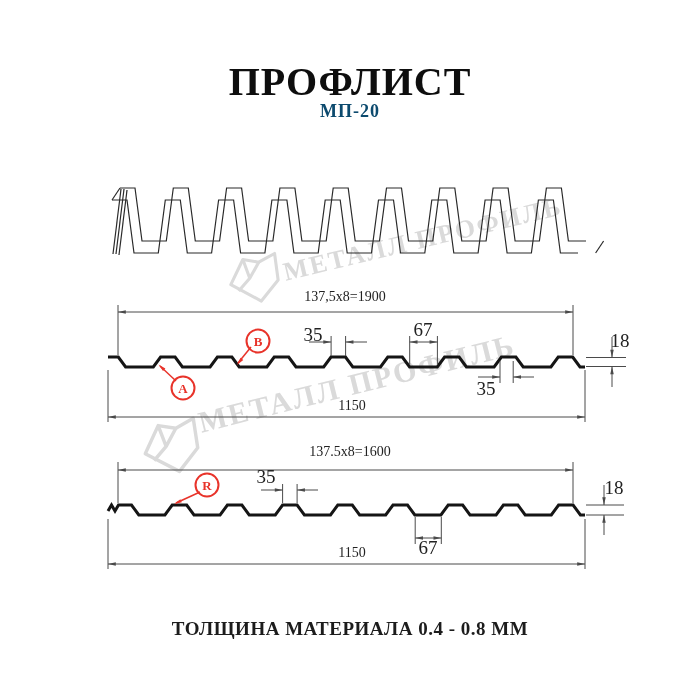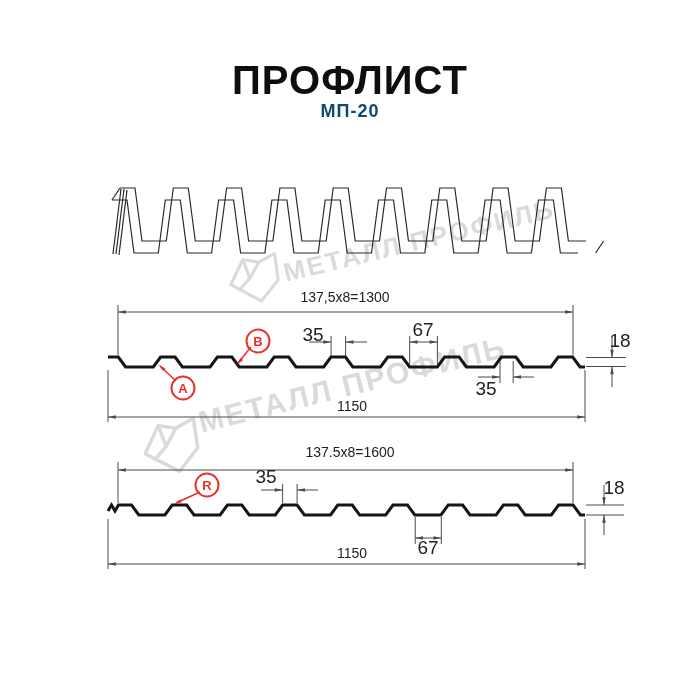--- a/index.html
+++ b/index.html
@@ -1,17 +1,17 @@
 <!DOCTYPE html>
 <html><head>
 <meta charset="utf-8">
 <style>
   html,body{margin:0;padding:0;background:#fff;}
   .page{position:relative;width:700px;height:700px;background:#ffffff;overflow:hidden;
-        font-family:Liberation Sans, sans-serif;border-radius:28px;}
+        font-family:Liberation Serif, serif;border-radius:28px;}
   .title{position:absolute;left:0;top:58px;width:700px;text-align:center;
          font-size:40px;font-weight:800;letter-spacing:1px;color:#0e0e0e;}
   .subtitle{position:absolute;left:0;top:101px;width:700px;text-align:center;
          font-size:18px;font-weight:700;letter-spacing:1px;color:#0c4a6e;}
   .footer{position:absolute;left:0;top:618px;width:700px;text-align:center;
          font-size:19px;font-weight:600;letter-spacing:.5px;color:#1c1c1c;}
   .wm{position:absolute;z-index:0;color:#dadada;font-weight:700;white-space:nowrap;
       transform-origin:left center;}
   .wm-text-a{left:284px;top:258px;font-size:26px;letter-spacing:2px;transform:rotate(-13.5deg);}
   .wm-text-b{left:199px;top:406px;font-size:30px;letter-spacing:2px;transform:rotate(-14deg);}
@@ -127,30 +127,31 @@
       <line x1="415.2" y1="93" x2="441.3" y2="93" stroke="#4a4a4a" stroke-width="1"></line>
       <polygon points="415.2,93 423.0071795946448,91.25416301535304 423.0071795946448,94.74583698464696" fill="#4a4a4a"></polygon>
       <polygon points="441.3,93 433.4928204053552,94.74583698464696 433.4928204053552,91.25416301535304" fill="#4a4a4a"></polygon>
       <line x1="108" y1="119" x2="585" y2="119" stroke="#4a4a4a" stroke-width="1"></line>
       <polygon points="108,119 115.80717959464485,117.25416301535304 115.80717959464485,120.74583698464696" fill="#4a4a4a"></polygon>
       <polygon points="585,119 577.1928204053552,120.74583698464696 577.1928204053552,117.25416301535304" fill="#4a4a4a"></polygon>
       <line x1="200" y1="47" x2="176" y2="58" stroke="#e8332a" stroke-width="1.5"></line>
       <polygon points="174,59 180.36982113210325,54.16002285697435 181.82464353891612,57.33418083547511" fill="#e8332a"></polygon>
     </svg>
 
-  <div class="dimlabel big" style="left:345px;top:297px">137,5x8=1300</div>
+  <div class="dimlabel big" style="left:345px;top:297px">137,5x8=1900</div>
   <div class="dimlabel" style="left:313px;top:335px">35</div>
   <div class="dimlabel" style="left:423px;top:330px">67</div>
   <div class="dimlabel" style="left:620px;top:341px">18</div>
   <div class="dimlabel" style="left:486px;top:389px">35</div>
   <div class="dimlabel big" style="left:352px;top:406px">1150</div>
 
   <div class="dimlabel big" style="left:350px;top:452px">137.5x8=1600</div>
   <div class="dimlabel" style="left:266px;top:477px">35</div>
   <div class="dimlabel" style="left:614px;top:488px">18</div>
   <div class="dimlabel" style="left:428px;top:548px">67</div>
   <div class="dimlabel big" style="left:352px;top:553px">1150</div>
 
   <div class="lbl-circle" style="left:183px;top:388px;border:2px solid #e8332a;color:#e8332a">А</div>
   <div class="lbl-circle" style="left:258px;top:341px;border:2px solid #e8332a;color:#e8332a">В</div>
   <div class="lbl-circle" style="left:207px;top:485px;border:2px solid #e8332a;color:#e8332a">R</div>
 
+  <div class="footer">ТОЛЩИНА МАТЕРИАЛА 0.4 - 0.8 ММ</div>
 </div>
 
 </body></html>

